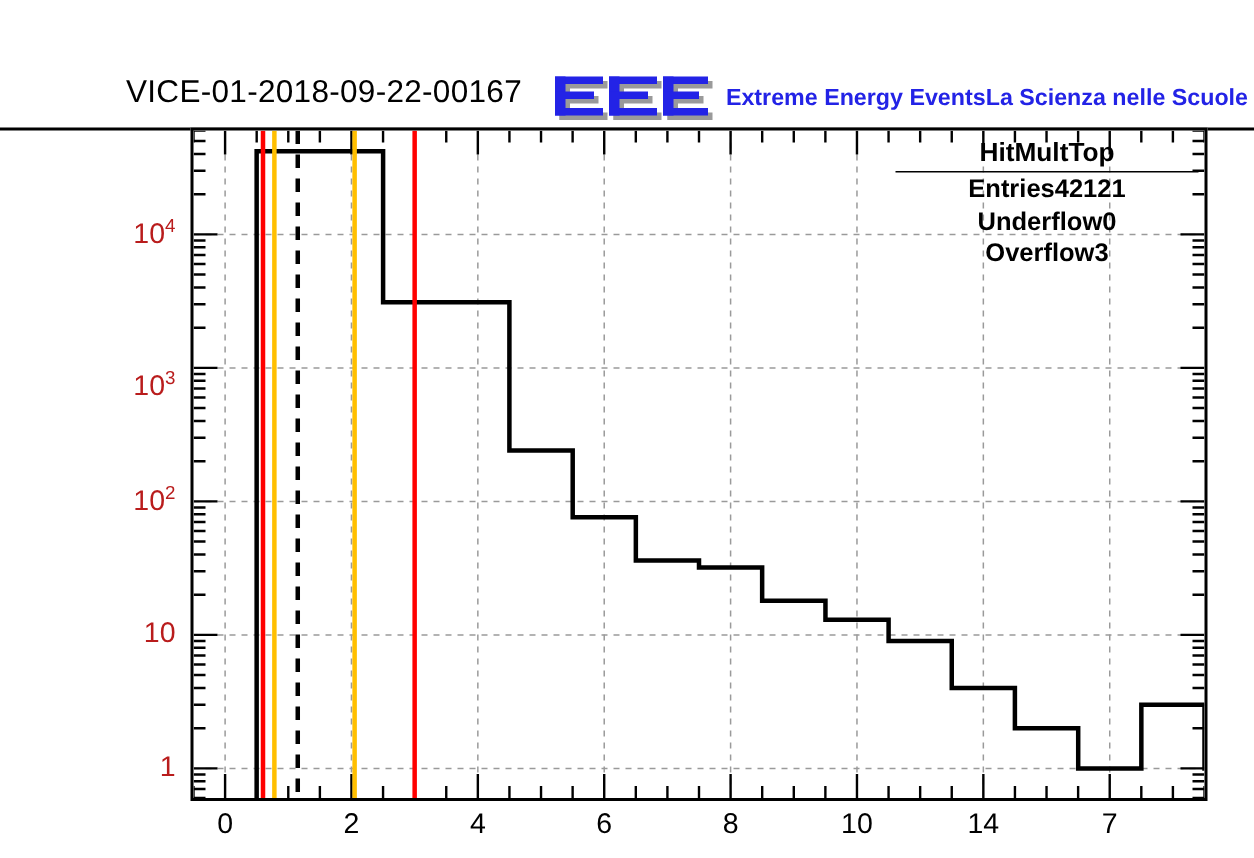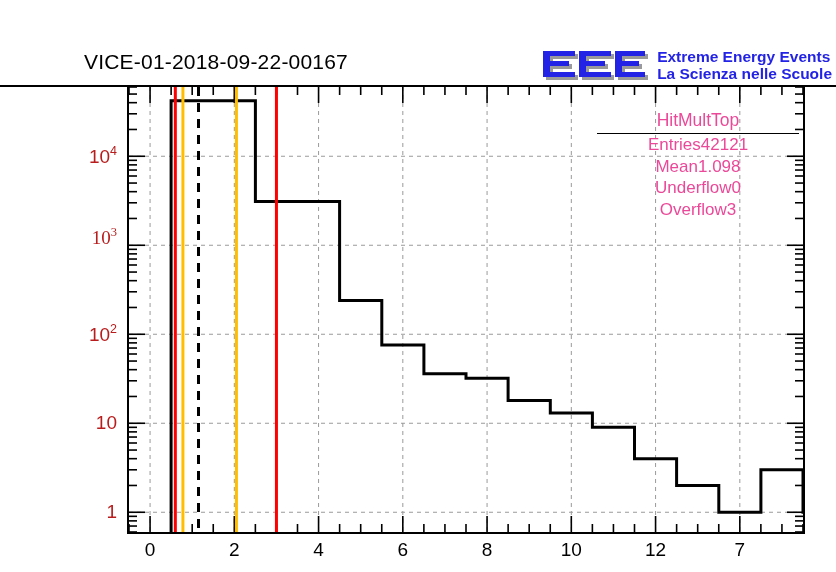--- a/index.html
+++ b/index.html
@@ -15,21 +15,21 @@
     position:absolute;left:84px;top:6px;
     font-size:21px;color:#000;white-space:nowrap;letter-spacing:.2px;
   }
   .logo{
     position:absolute;right:4px;top:2px;
     display:flex;align-items:center;gap:6px;
   }
   .logo-eee{position:relative;width:112px;height:38px;}
   .logo-eee svg{display:block;}
   .logo-text{
-    display:flex;flex-direction:column;justify-content:center;
+    display:flex;flex-direction:row;justify-content:center;
     color:#2323e6;font-size:15.5px;line-height:17px;font-weight:bold;
     white-space:nowrap;
   }
   .logo-rule{
     position:absolute;left:0;right:0;top:41px;height:2px;background:#000;
   }
 
   
   .frame{
     position:absolute;left:127px;top:41px;width:678px;height:449px;
@@ -48,23 +48,24 @@
     position:absolute;font-size:19px;color:#000;
     transform:translateX(-50%);white-space:nowrap;top:495px;
   }
   .xtitle{
     position:absolute;right:22px;top:529px;font-size:25px;color:#000;
     white-space:nowrap;
   }
 
   
   .stats{
-    position:absolute;left:597px;top:65px;width:202px;
-    background:transparent;font-size:17px;color:#ec4899;
+    position:absolute;left:597px;top:46px;width:202px;
+    background:transparent;font-size:17px;color:#000000;
     box-sizing:border-box;
+    font-weight:bold;
   }
   .stats-title{
     text-align:center;padding:1px 0 2px;border-bottom:1.4px solid #000;
     font-size:17.5px;
   }
   .stats-row{
     display:flex;justify-content:center;padding:0 3px;
     line-height:21.5px;white-space:nowrap;
   }
 </style>
@@ -112,32 +113,32 @@
       <span>Extreme Energy Events</span>
       <span>La Scienza nelle Scuole</span>
     </div>
   </div>
   <div class="logo-rule"></div>
 
   <div id="ylabels">
       <div class="ylab" style="top: 468.255px; left: 0px; width: 117px;">1</div>
       <div class="ylab" style="top: 379.255px; left: 0px; width: 117px;">10</div>
       <div class="ylab" style="top: 290.255px; left: 0px; width: 117px;">10<sup>2</sup></div>
-      <div class="ylab" style="top: 193px; left: 0px; width: 117px; font-family: Liberation Serif, serif;">10<sup>3</sup></div>
+      <div class="ylab" style="top: 213px; left: 0px; width: 117px;">10<sup>3</sup></div>
       <div class="ylab" style="top: 112.255px; left: 0px; width: 117px;">10<sup>4</sup></div>
     </div>
 
   <div id="xlabels">
       <div class="xlab" style="left: 150.062px;">0</div>
       <div class="xlab" style="left: 234.312px;">2</div>
       <div class="xlab" style="left: 318.562px;">4</div>
       <div class="xlab" style="left: 402.812px;">6</div>
       <div class="xlab" style="left: 487.062px;">8</div>
       <div class="xlab" style="left: 571.312px;">10</div>
-      <div class="xlab" style="left: 655.562px;">12</div>
+      <div class="xlab" style="left: 655.562px;">14</div>
       <div class="xlab" style="left: 739.812px;">7</div>
     </div>
 
   <div class="frame">
     <div class="plot">
       <svg class="canvas" id="chart-svg" width="674" height="445">
           <g>
             <line x1="0" y1="425.2554612841443" x2="674" y2="425.2554612841443" stroke="#9a9a9a" stroke-width="1" stroke-dasharray="4,4"></line>
             <line x1="0" y1="336.2554612841443" x2="674" y2="336.2554612841443" stroke="#9a9a9a" stroke-width="1" stroke-dasharray="4,4"></line>
             <line x1="0" y1="247.2554612841443" x2="674" y2="247.2554612841443" stroke="#9a9a9a" stroke-width="1" stroke-dasharray="4,4"></line>
@@ -326,24 +327,20 @@
 
 
   <div class="stats">
     <div class="stats-title">HitMultTop</div>
     <div id="stats-rows">
         <div class="stats-row">
           <span>Entries</span>
           <span>42121</span>
         </div>
         <div class="stats-row">
-          <span>Mean</span>
-          <span>1.098</span>
-        </div>
-        <div class="stats-row">
           <span>Underflow</span>
           <span>0</span>
         </div>
         <div class="stats-row">
           <span>Overflow</span>
           <span>3</span>
         </div>
       </div>
   </div>
 

